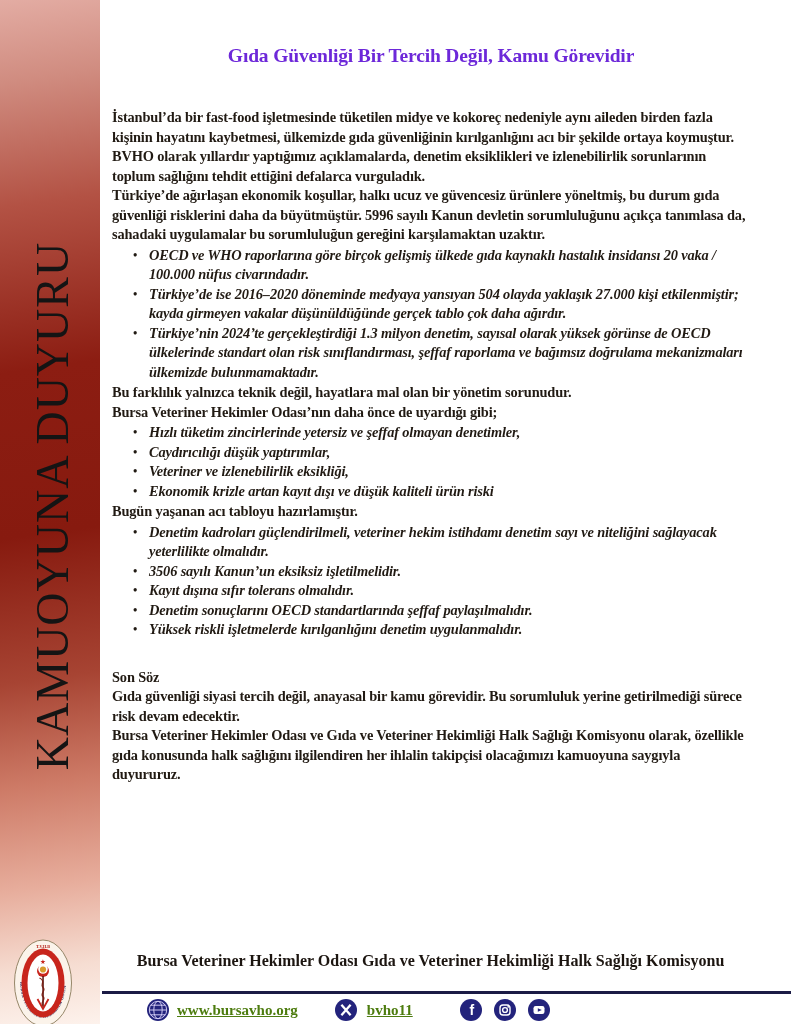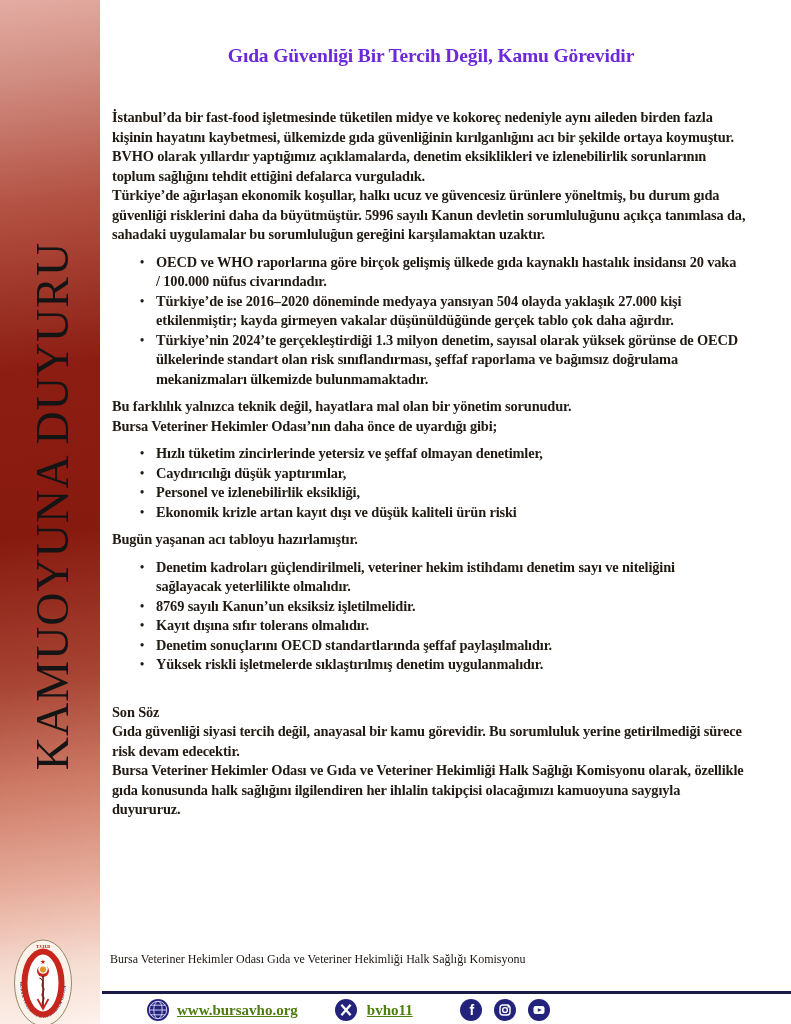--- a/index.html
+++ b/index.html
@@ -34,33 +34,33 @@
   .content {
     position:absolute; left:112px; top:44px; width:638px;
     font-size:14.4px; line-height:19.5px; font-weight:700;
     letter-spacing:-0.15px;
   }
   h1.title {
     margin:0 0 40px 0; text-align:center;
     font-size:19.5px; line-height:24px; font-weight:700; color:#6d28d9;
   }
   p { margin:0;font-family:Liberation Serif, serif; }
-  ul.blist { list-style:none; margin:8px; padding:0 0 0 36px; }
+  ul.blist { list-style:none; margin:1px; padding:0 0 0 36px;font-style:italic; }
   ul.blist li { position:relative; }
   ul.blist li::before {
     content:"•"; position:absolute; left:-16px; top:0; font-size:12px;
   }
   .gap-sm { margin-top:18px; }
   .gap-md { margin-top:28px; }
   .gap-lg { }
 
   
   .signature {
     position:absolute; left:110px; right:40px; top:952px;
-    font-size:12px; font-weight:400; color:#1c1510;
+    text-align:center; font-size:16px; font-weight:700; color:#1c1510;
   }
 
   
   .footer-divider {
     position:absolute; left:102px; right:0; top:991px; height:3px;
     background:#1b1b45;
   }
   .footer-row {
     position:absolute; left:146px; top:997px; height:26px;
     display:flex; align-items:center;
@@ -110,31 +110,31 @@
       <li>OECD ve WHO raporlarına göre birçok gelişmiş ülkede gıda kaynaklı hastalık insidansı 20 vaka / 100.000 nüfus civarındadır.</li>
       <li>Türkiye’de ise 2016–2020 döneminde medyaya yansıyan 504 olayda yaklaşık 27.000 kişi etkilenmiştir; kayda girmeyen vakalar düşünüldüğünde gerçek tablo çok daha ağırdır.</li>
       <li>Türkiye’nin 2024’te gerçekleştirdiği 1.3 milyon denetim, sayısal olarak yüksek görünse de OECD ülkelerinde standart olan risk sınıflandırması, şeffaf raporlama ve bağımsız doğrulama mekanizmaları ülkemizde bulunmamaktadır.</li>
     </ul>
     <p>Bu farklılık yalnızca teknik değil, hayatlara mal olan bir yönetim sorunudur.</p>
 
     <p class="gap-lg">Bursa Veteriner Hekimler Odası’nın daha önce de uyardığı gibi;</p>
     <ul class="blist">
       <li>Hızlı tüketim zincirlerinde yetersiz ve şeffaf olmayan denetimler,</li>
       <li>Caydırıcılığı düşük yaptırımlar,</li>
-      <li>Personel ve izlenebilirlik eksikliği,</li>
+      <li>Veteriner ve izlenebilirlik eksikliği,</li>
       <li>Ekonomik krizle artan kayıt dışı ve düşük kaliteli ürün riski</li>
     </ul>
     <p>Bugün yaşanan acı tabloyu hazırlamıştır.</p>
 
     <ul class="blist">
       <li>Denetim kadroları güçlendirilmeli, veteriner hekim istihdamı denetim sayı ve niteliğini sağlayacak yeterlilikte olmalıdır.</li>
-      <li>8769 sayılı Kanun’un eksiksiz işletilmelidir.</li>
+      <li>3506 sayılı Kanun’un eksiksiz işletilmelidir.</li>
       <li>Kayıt dışına sıfır tolerans olmalıdır.</li>
       <li>Denetim sonuçlarını OECD standartlarında şeffaf paylaşılmalıdır.</li>
-      <li>Yüksek riskli işletmelerde sıklaştırılmış denetim uygulanmalıdır.</li>
+      <li>Yüksek riskli işletmelerde kırılganlığını denetim uygulanmalıdır.</li>
     </ul>
 
     <p class="gap-md">Son Söz</p>
     <p> Gıda güvenliği siyasi tercih değil, anayasal bir kamu görevidir. Bu sorumluluk yerine getirilmediği sürece risk devam edecektir.</p>
     <p>Bursa Veteriner Hekimler Odası ve Gıda ve Veteriner Hekimliği Halk Sağlığı Komisyonu olarak, özellikle gıda konusunda halk sağlığını ilgilendiren her ihlalin takipçisi olacağımızı kamuoyuna saygıyla duyururuz.</p>
   </main>
 
   <div class="signature">Bursa Veteriner Hekimler Odası Gıda ve Veteriner Hekimliği Halk Sağlığı Komisyonu</div>
 
   <div class="footer-divider"></div>

